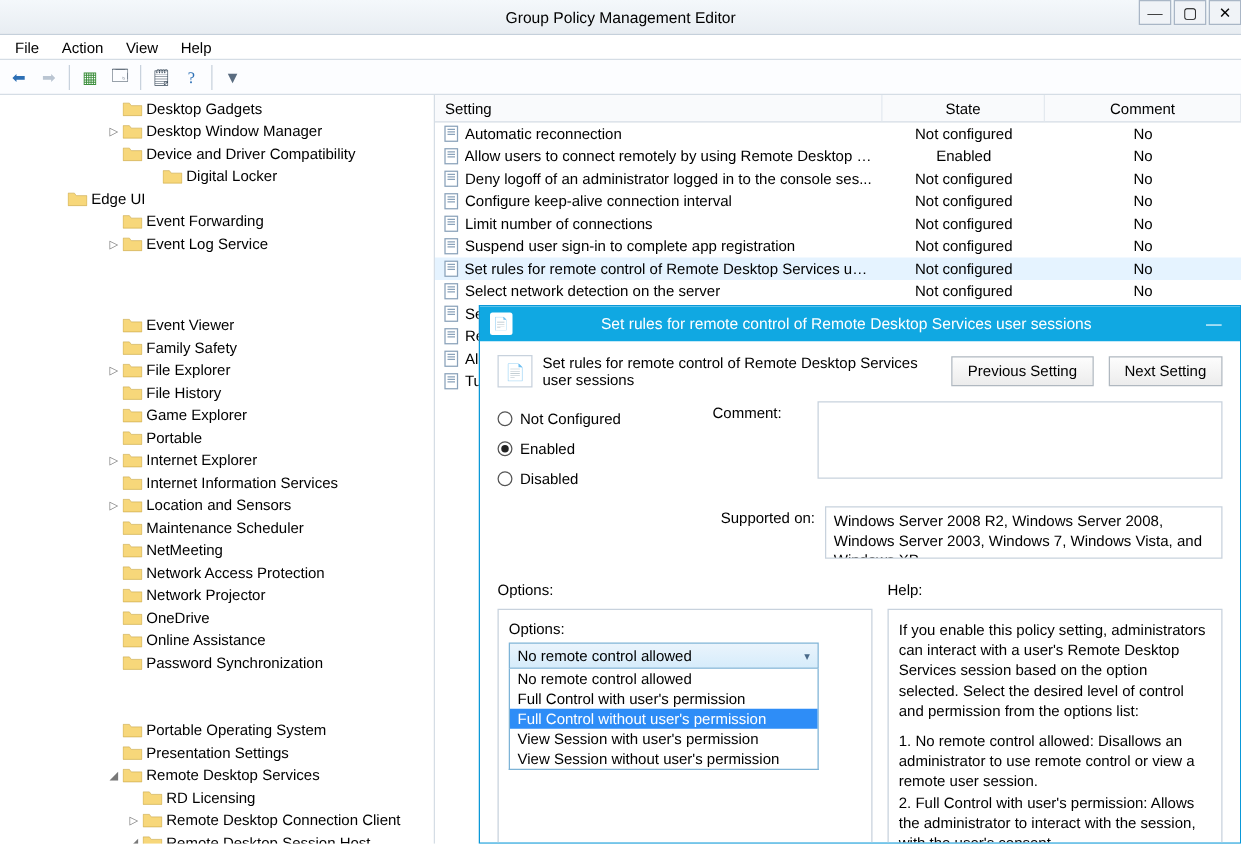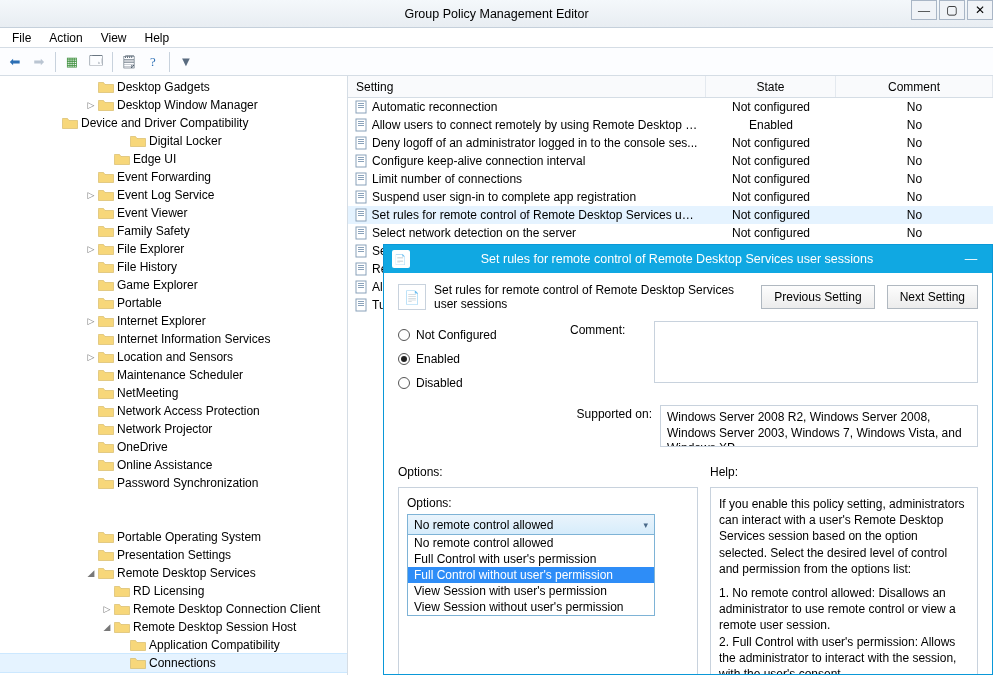--- a/index.html
+++ b/index.html
@@ -123,39 +123,39 @@
         </div>
         <div class="treerow" style="padding-left: 84px;">
           <span class="exp">▷</span>
           <span class="fld">
             <svg width="16" height="13" viewBox="0 0 16 13">
               <path class="folder" d="M0.5 2.5 L0.5 11.5 L15.5 11.5 L15.5 3.5 L7 3.5 L5.5 1.5 L0.5 1.5 Z"></path>
             </svg>
           </span>
           <span>Desktop Window Manager</span>
         </div>
-        <div class="treerow" style="padding-left: 48px;">
+        <div class="treerow" style="padding-left: 84px;">
           <span class="exp"></span>
           <span class="fld">
             <svg width="16" height="13" viewBox="0 0 16 13">
               <path class="folder" d="M0.5 2.5 L0.5 11.5 L15.5 11.5 L15.5 3.5 L7 3.5 L5.5 1.5 L0.5 1.5 Z"></path>
             </svg>
           </span>
           <span>Device and Driver Compatibility</span>
         </div>
         <div class="treerow" style="padding-left: 84px; margin-left: 32px;">
           <span class="exp"></span>
           <span class="fld">
             <svg width="16" height="13" viewBox="0 0 16 13">
               <path class="folder" d="M0.5 2.5 L0.5 11.5 L15.5 11.5 L15.5 3.5 L7 3.5 L5.5 1.5 L0.5 1.5 Z"></path>
             </svg>
           </span>
           <span>Digital Locker</span>
         </div>
-        <div class="treerow" style="padding-left: 52px; margin-left: 48px;">
+        <div class="treerow" style="padding-left: 40px;">
           <span class="exp"></span>
           <span class="fld">
             <svg width="16" height="13" viewBox="0 0 16 13">
               <path class="folder" d="M0.5 2.5 L0.5 11.5 L15.5 11.5 L15.5 3.5 L7 3.5 L5.5 1.5 L0.5 1.5 Z"></path>
             </svg>
           </span>
           <span>Edge UI</span>
         </div>
         <div class="treerow" style="padding-left: 84px;">
           <span class="exp"></span>
@@ -168,21 +168,21 @@
         </div>
         <div class="treerow" style="padding-left: 84px;">
           <span class="exp">▷</span>
           <span class="fld">
             <svg width="16" height="13" viewBox="0 0 16 13">
               <path class="folder" d="M0.5 2.5 L0.5 11.5 L15.5 11.5 L15.5 3.5 L7 3.5 L5.5 1.5 L0.5 1.5 Z"></path>
             </svg>
           </span>
           <span>Event Log Service</span>
         </div>
-        <div class="treerow" style="padding-left: 84px;">
+        <div class="treerow" style="padding-left: 84px; margin-top: 47px;">
           <span class="exp"></span>
           <span class="fld">
             <svg width="16" height="13" viewBox="0 0 16 13">
               <path class="folder" d="M0.5 2.5 L0.5 11.5 L15.5 11.5 L15.5 3.5 L7 3.5 L5.5 1.5 L0.5 1.5 Z"></path>
             </svg>
           </span>
           <span>Event Viewer</span>
         </div>
         <div class="treerow" style="padding-left: 84px;">
           <span class="exp"></span>

